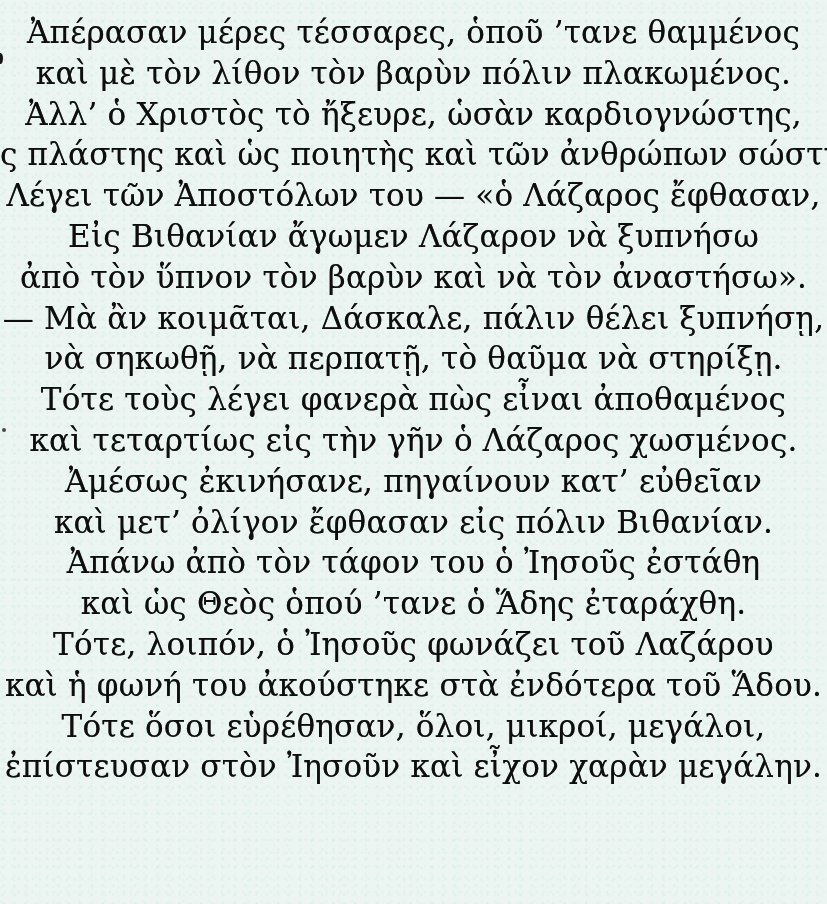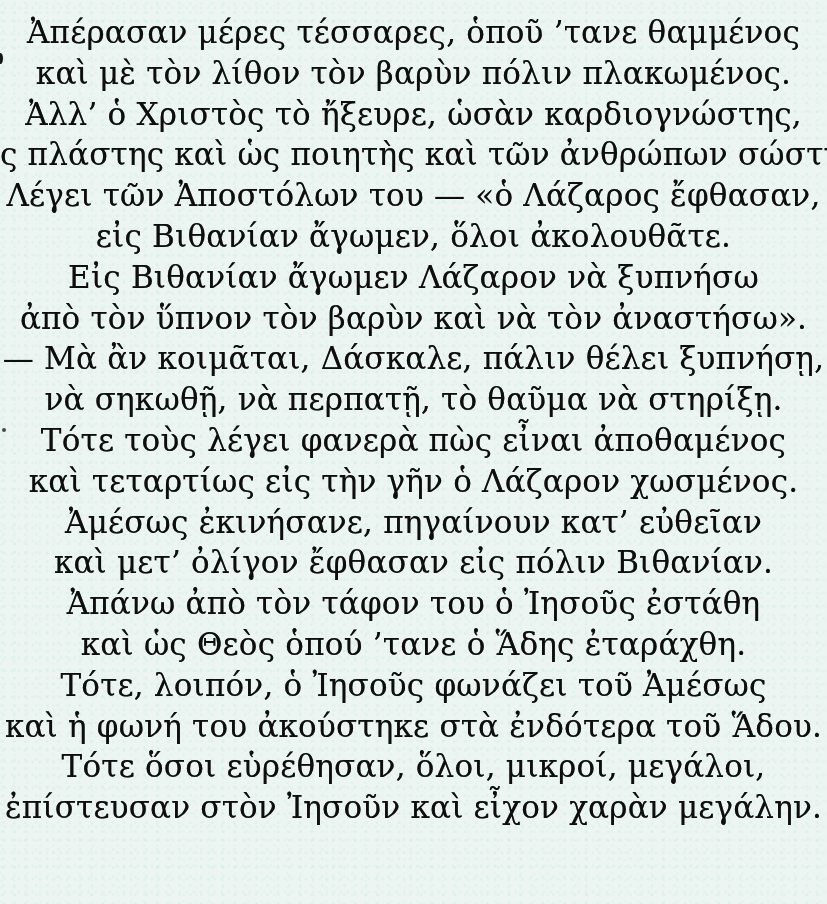--- a/index.html
+++ b/index.html
@@ -67,29 +67,28 @@
 <div class="page">
   <div class="speck-a"></div>
   <div class="speck-b"></div>
 
   <div class="poem">
     <div class="line">Ἀπέρασαν μέρες τέσσαρες, ὁποῦ ’τανε θαμμένος</div>
     <div class="line">καὶ μὲ τὸν λίθον τὸν βαρὺν πόλιν πλακωμένος.</div>
     <div class="line">Ἀλλ’ ὁ Χριστὸς τὸ ἤξευρε, ὡσὰν καρδιογνώστης,</div>
     <div class="line cut-left">ς πλάστης καὶ ὡς ποιητὴς καὶ τῶν ἀνθρώπων σώστης.</div>
     <div class="line">Λέγει τῶν Ἀποστόλων του — «ὁ Λάζαρος ἔφθασαν,</div>
-    <div class="line">εἰς Βιθανίαν ἄγωμεν, ὅλοι ἀκολουθᾶτε.</div>
     <div class="line">Εἰς Βιθανίαν ἄγωμεν Λάζαρον νὰ ξυπνήσω</div>
     <div class="line">ἀπὸ τὸν ὕπνον τὸν βαρὺν καὶ νὰ τὸν ἀναστήσω».</div>
     <div class="line">— Μὰ ἂν κοιμᾶται, Δάσκαλε, πάλιν θέλει ξυπνήσῃ,</div>
     <div class="line">νὰ σηκωθῇ, νὰ περπατῇ, τὸ θαῦμα νὰ στηρίξῃ.</div>
     <div class="line">Τότε τοὺς λέγει φανερὰ πὼς εἶναι ἀποθαμένος</div>
-    <div class="line">καὶ τεταρτίως εἰς τὴν γῆν ὁ Λάζαρον χωσμένος.</div>
+    <div class="line">καὶ τεταρτίως εἰς τὴν γῆν ὁ Λάζαρος χωσμένος.</div>
     <div class="line">Ἀμέσως ἐκινήσανε, πηγαίνουν κατ’ εὐθεῖαν</div>
     <div class="line">καὶ μετ’ ὀλίγον ἔφθασαν εἰς πόλιν Βιθανίαν.</div>
     <div class="line">Ἀπάνω ἀπὸ τὸν τάφον του ὁ Ἰησοῦς ἐστάθη</div>
     <div class="line">καὶ ὡς Θεὸς ὁπού ’τανε ὁ Ἅδης ἐταράχθη.</div>
-    <div class="line">Τότε, λοιπόν, ὁ Ἰησοῦς φωνάζει τοῦ Ἀμέσως</div>
+    <div class="line">Τότε, λοιπόν, ὁ Ἰησοῦς φωνάζει τοῦ Λαζάρου</div>
     <div class="line">καὶ ἡ φωνή του ἀκούστηκε στὰ ἐνδότερα τοῦ Ἅδου.</div>
     <div class="line">Τότε ὅσοι εὑρέθησαν, ὅλοι, μικροί, μεγάλοι,</div>
     <div class="line">ἐπίστευσαν στὸν Ἰησοῦν καὶ εἶχον χαρὰν μεγάλην.</div>
   </div>
 </div>
 
 </body></html>

